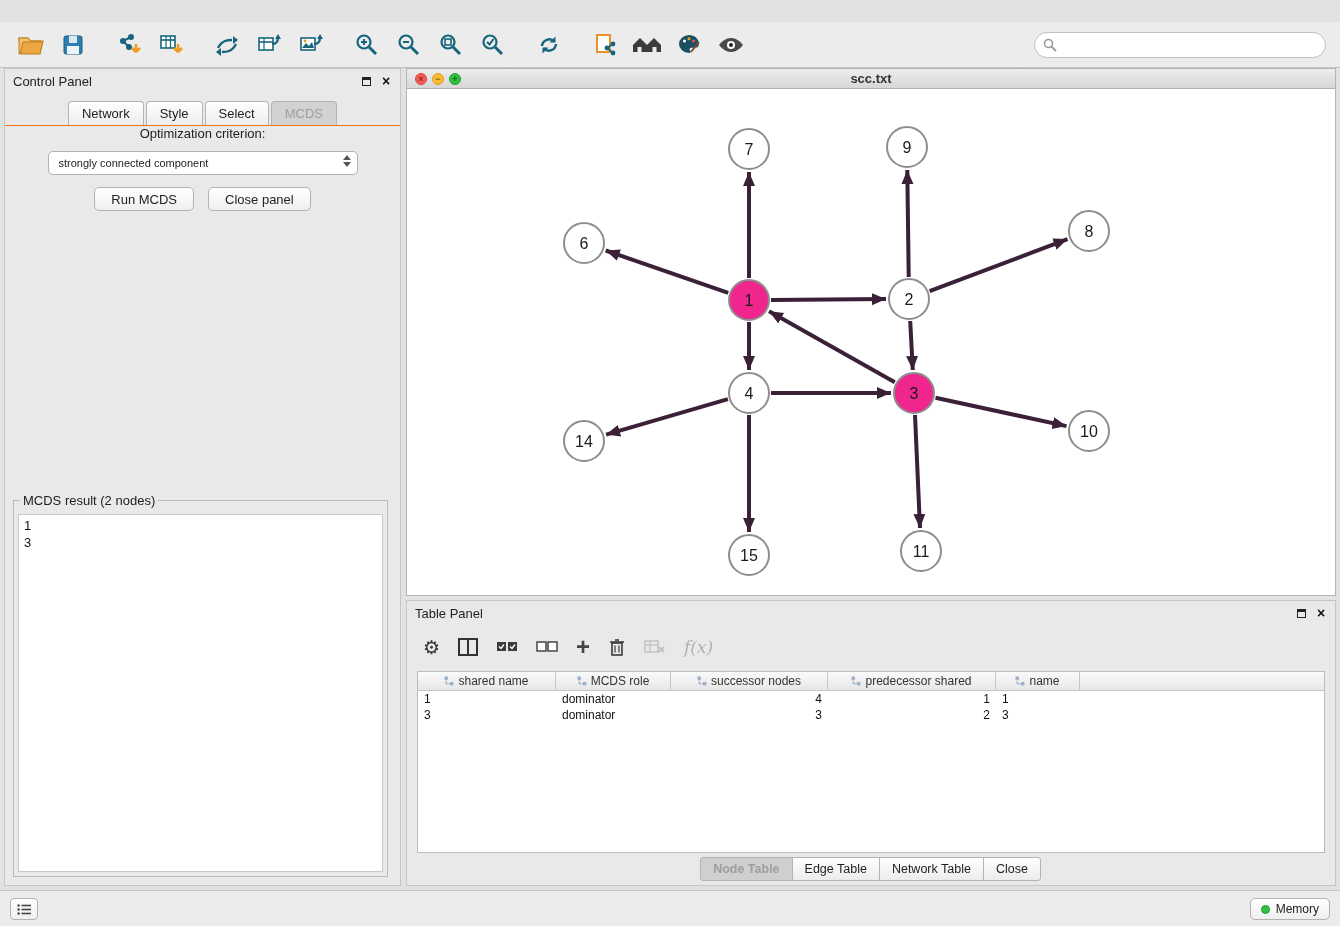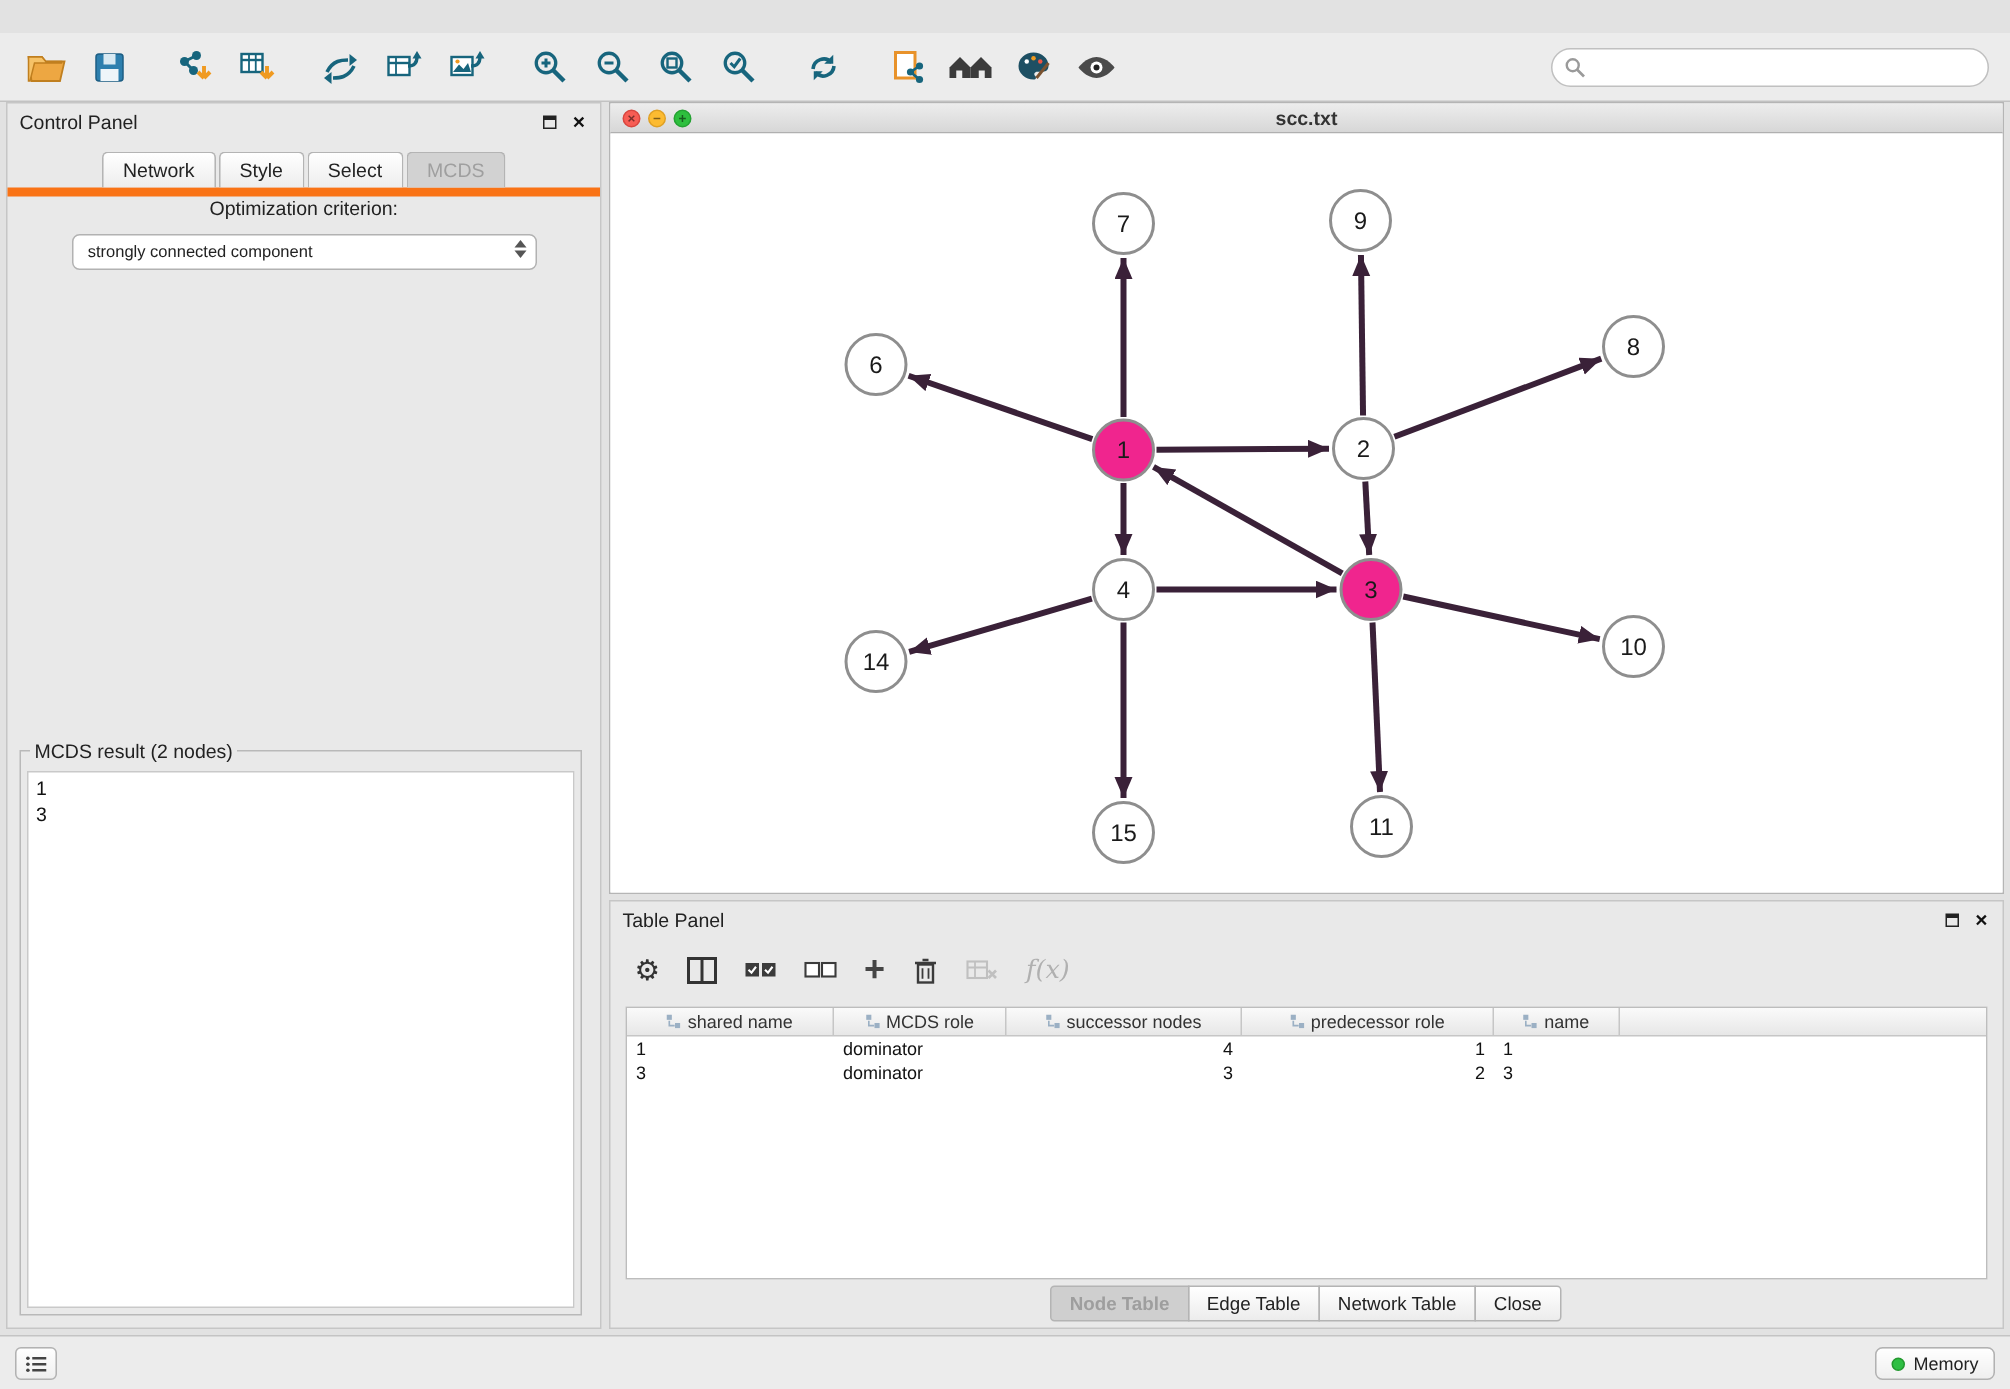--- a/index.html
+++ b/index.html
@@ -45,21 +45,21 @@
   .panel-header{
     position:relative;height:24px;display:flex;align-items:center;
     font-size:13px;color:#222;padding:0 8px;
   }
   .panel-header .ph-icons{margin-left:auto;display:flex;align-items:center;gap:8px;}
   .float-btn{width:12px;height:12px;display:flex;align-items:center;justify-content:center;cursor:default;}
   .sq-ico{width:9px;height:9px;border:1.5px solid #222;border-top-width:3px;}
   .x-ico{font-size:14px;font-weight:bold;color:#111;line-height:10px;}
   .cp-tabs{
     display:flex;justify-content:center;align-items:flex-end;
-    padding-top:8px;border-bottom:6px solid #f97316;
+    padding-top:8px;border-bottom:1px solid #f97316;
   }
   .tab{
     border:1px solid #b4b4b4;border-bottom:none;border-radius:4px 4px 0 0;
     background:linear-gradient(#ffffff,#ededed);
     font-size:13px;padding:4px 13px;margin:0 1px;color:#222;cursor:default;
   }
   .tab.active{background:#d2d2d2;color:#9f9f9f;}
   .opt-label{text-align:center;font-size:13px;color:#222;}
   .opt-select{
     margin:10px auto 0;width:310px;height:24px;background:#fff;
@@ -325,20 +325,24 @@
       <div class="tab">Select</div>
       <div class="tab active">MCDS</div>
     </div>
     <div class="opt-label">Optimization criterion:</div>
     <div class="opt-select">
       <span>strongly connected component</span>
       <span class="stepper">
         <span class="tri-up"></span>
           <span class="tri-dn"></span>
       </span>
+    </div>
+    <div class="btn-row">
+      <button class="pbtn">Run MCDS</button>
+      <button class="pbtn">Close panel</button>
     </div>
     <fieldset class="result-group">
       <legend>MCDS result (2 nodes)</legend>
       <div class="result-box">
         <div>1</div>
         <div>3</div>
       </div>
     </fieldset>
   </div>
 
@@ -510,21 +514,21 @@
               <path d="M2.2 4.5v3.2h3.6" stroke="#9bb0c4" stroke-width="1.1" fill="none"></path>
             </svg>
             <span>successor nodes</span>
           </div>
           <div class="th" style="width: 168px;">
             <svg width="10" height="10" viewBox="0 0 10 10">
               <rect x="0.5" y="0.5" width="3.4" height="3.4" fill="#9bb0c4"></rect>
               <rect x="6" y="6" width="3.4" height="3.4" fill="#9bb0c4"></rect>
               <path d="M2.2 4.5v3.2h3.6" stroke="#9bb0c4" stroke-width="1.1" fill="none"></path>
             </svg>
-            <span>predecessor role</span>
+            <span>predecessor shared</span>
           </div>
           <div class="th" style="width: 84px;">
             <svg width="10" height="10" viewBox="0 0 10 10">
               <rect x="0.5" y="0.5" width="3.4" height="3.4" fill="#9bb0c4"></rect>
               <rect x="6" y="6" width="3.4" height="3.4" fill="#9bb0c4"></rect>
               <path d="M2.2 4.5v3.2h3.6" stroke="#9bb0c4" stroke-width="1.1" fill="none"></path>
             </svg>
             <span>name</span>
           </div>
         </div>

